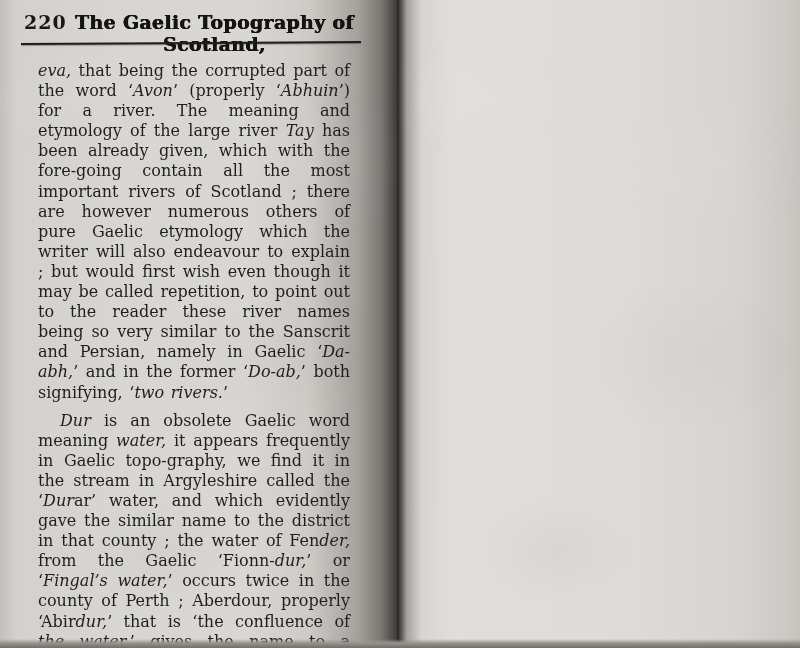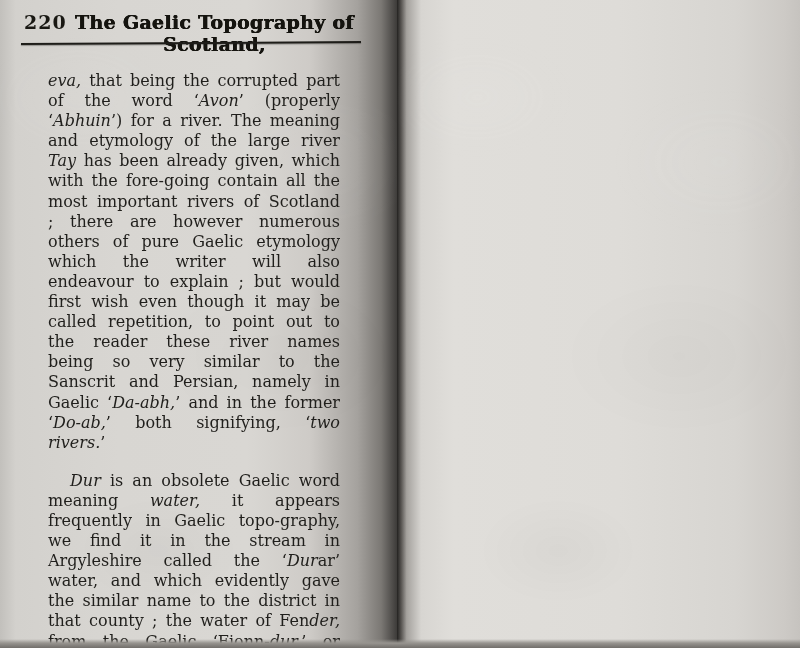--- a/index.html
+++ b/index.html
@@ -45,21 +45,21 @@
     flex:1;text-align:center;font-size:19px;font-weight:bold;
     letter-spacing:.3px;color:#15140f;
     text-shadow:0 0 .6px #15140f, .4px 0 0 #15140f;
   }
   .rule{position:absolute;height:2px;background:#1e1d19;z-index:2;}
   .rule-left{top:42px;left:21px;width:340px;transform:rotate(-.3deg);box-shadow:0 1px 1px rgba(30,29,25,.35);}
   
   .body{position:absolute;color:#201f1c;text-align:justify;z-index:2;
         font-size:16px;line-height:20.1px;word-spacing:1.5px;}
   .body-left{top:53px;left:30px;width:328px;}
-  .body p{margin:18px;padding:0;}
+  .body p{margin:8px;padding:0;}
   .body p.indent{text-indent:22px;}
   i{font-style:italic;}
 </style>
 </head>
 <body>
 
 <div class="scan">
 
   <div class="page-left">
     <div class="header header-left">

